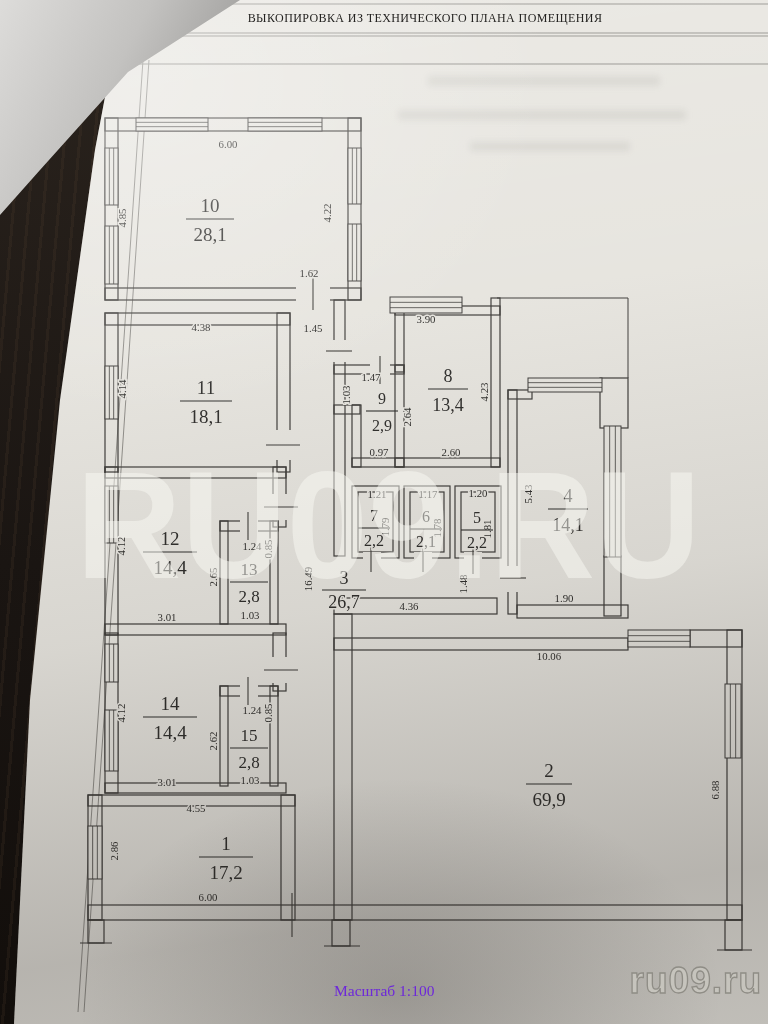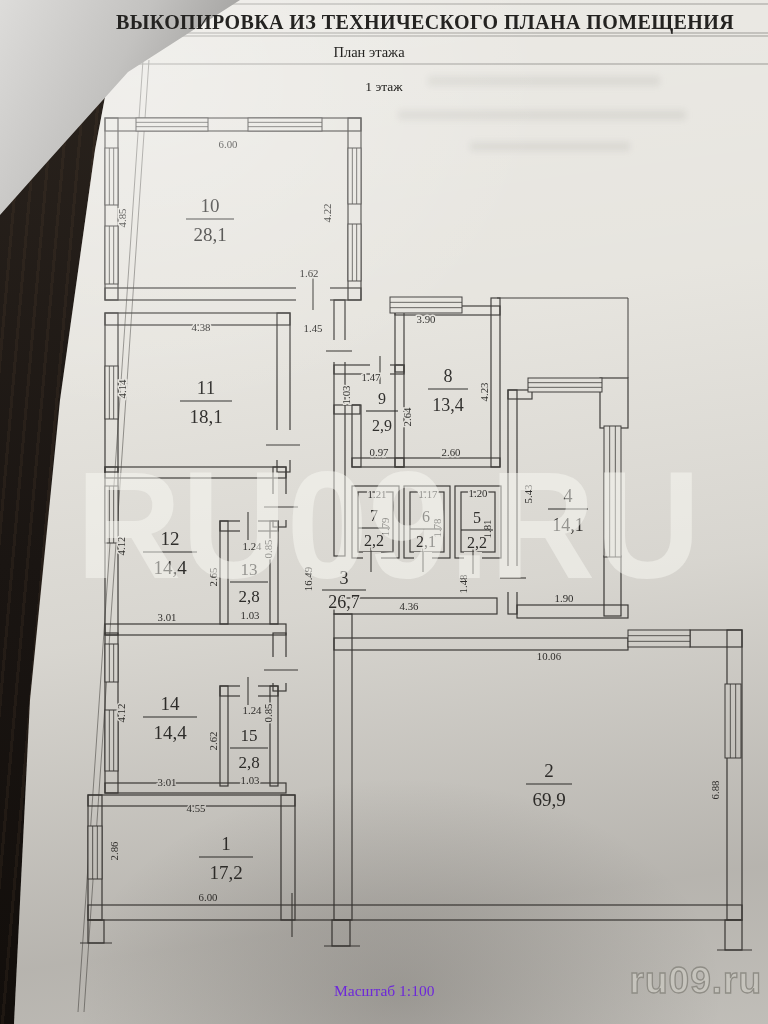--- a/index.html
+++ b/index.html
@@ -19,21 +19,21 @@
       linear-gradient(172deg, rgba(255,255,255,.22) 0%, rgba(255,255,255,.04) 32%,
         rgba(47,42,38,.08) 58%, rgba(47,42,38,.26) 86%, rgba(40,36,32,.20) 100%),
       radial-gradient(60% 30% at 52% 97%, rgba(35,31,28,.22) 0%, rgba(0,0,0,0) 70%);}
   
   #fold{position:absolute;left:0;top:0;width:260px;height:230px;
     clip-path:polygon(0 0,240px 0,128px 72px,40px 170px,0 215px);
     background:linear-gradient(118deg,#dddcda 0%,#c3c2c0 40%,#979694 78%,#6b6a68 100%);
     filter:drop-shadow(3px 4px 5px rgba(0,0,0,.55));}
   svg{position:absolute;left:0;top:0;}
   .hdr{position:absolute;color:#242321;text-align:center;}
-  #doc-title{left:92px;right:10px;top:11px;font-weight:bold;font-size:20px;letter-spacing:.4px;}
+  #doc-title{left:92px;right:10px;top:11px;font-weight:normal;font-size:12px;letter-spacing:.4px;}
   #doc-subtitle{left:60px;right:90px;top:44px;font-size:14.5px;}
   #doc-floor{left:60px;right:60px;top:79px;font-size:13.5px;}
   #scale-label{position:absolute;left:334px;top:982px;font-size:15.5px;color:#6d28d9;}
   .bleed{position:absolute;background:rgba(120,118,112,.14);filter:blur(3px);border-radius:3px;}
   #wm-center{position:absolute;left:76px;top:446px;font-size:146px;line-height:1.1;
     font-family:"Liberation Sans",sans-serif;font-weight:600;color:rgba(250,249,244,.50);
     letter-spacing:0px;transform:scaleY(1.04);pointer-events:none;}
   #wm-corner{position:absolute;right:6px;top:960px;font-size:37px;
     font-family:"Liberation Sans",sans-serif;font-weight:700;letter-spacing:1px;
     color:#c6c4bd;-webkit-text-stroke:1.3px #8f8d86;pointer-events:none;}
@@ -288,19 +288,17 @@
         <text x="382" y="404" font-size="16" fill="#2d2c2a" text-anchor="middle" font-family="&quot;Liberation Serif&quot;, serif" paint-order="stroke" stroke="#e6e4de" stroke-width="3">9</text>
         <line x1="366" y1="411" x2="398" y2="411" stroke="#2d2c2a" stroke-width="1.1"></line>
         <text x="382" y="431" font-size="16" fill="#2d2c2a" text-anchor="middle" font-family="&quot;Liberation Serif&quot;, serif" paint-order="stroke" stroke="#e6e4de" stroke-width="3">2,9</text>
       </g>
   </svg>
 
   <div id="shade"></div>
   <div id="fold"></div>
 
   <div id="doc-title" class="hdr">ВЫКОПИРОВКА ИЗ ТЕХНИЧЕСКОГО ПЛАНА ПОМЕЩЕНИЯ</div>
-  <div id="doc-subtitle" class="hdr">План этажа</div>
-  <div id="doc-floor" class="hdr">1 этаж</div>
   <div id="scale-label">Масштаб 1:100</div>
 
   <div id="wm-center">RU09.RU</div>
   <div id="wm-corner">ru09.ru</div>
 </div>
 
 </body></html>

